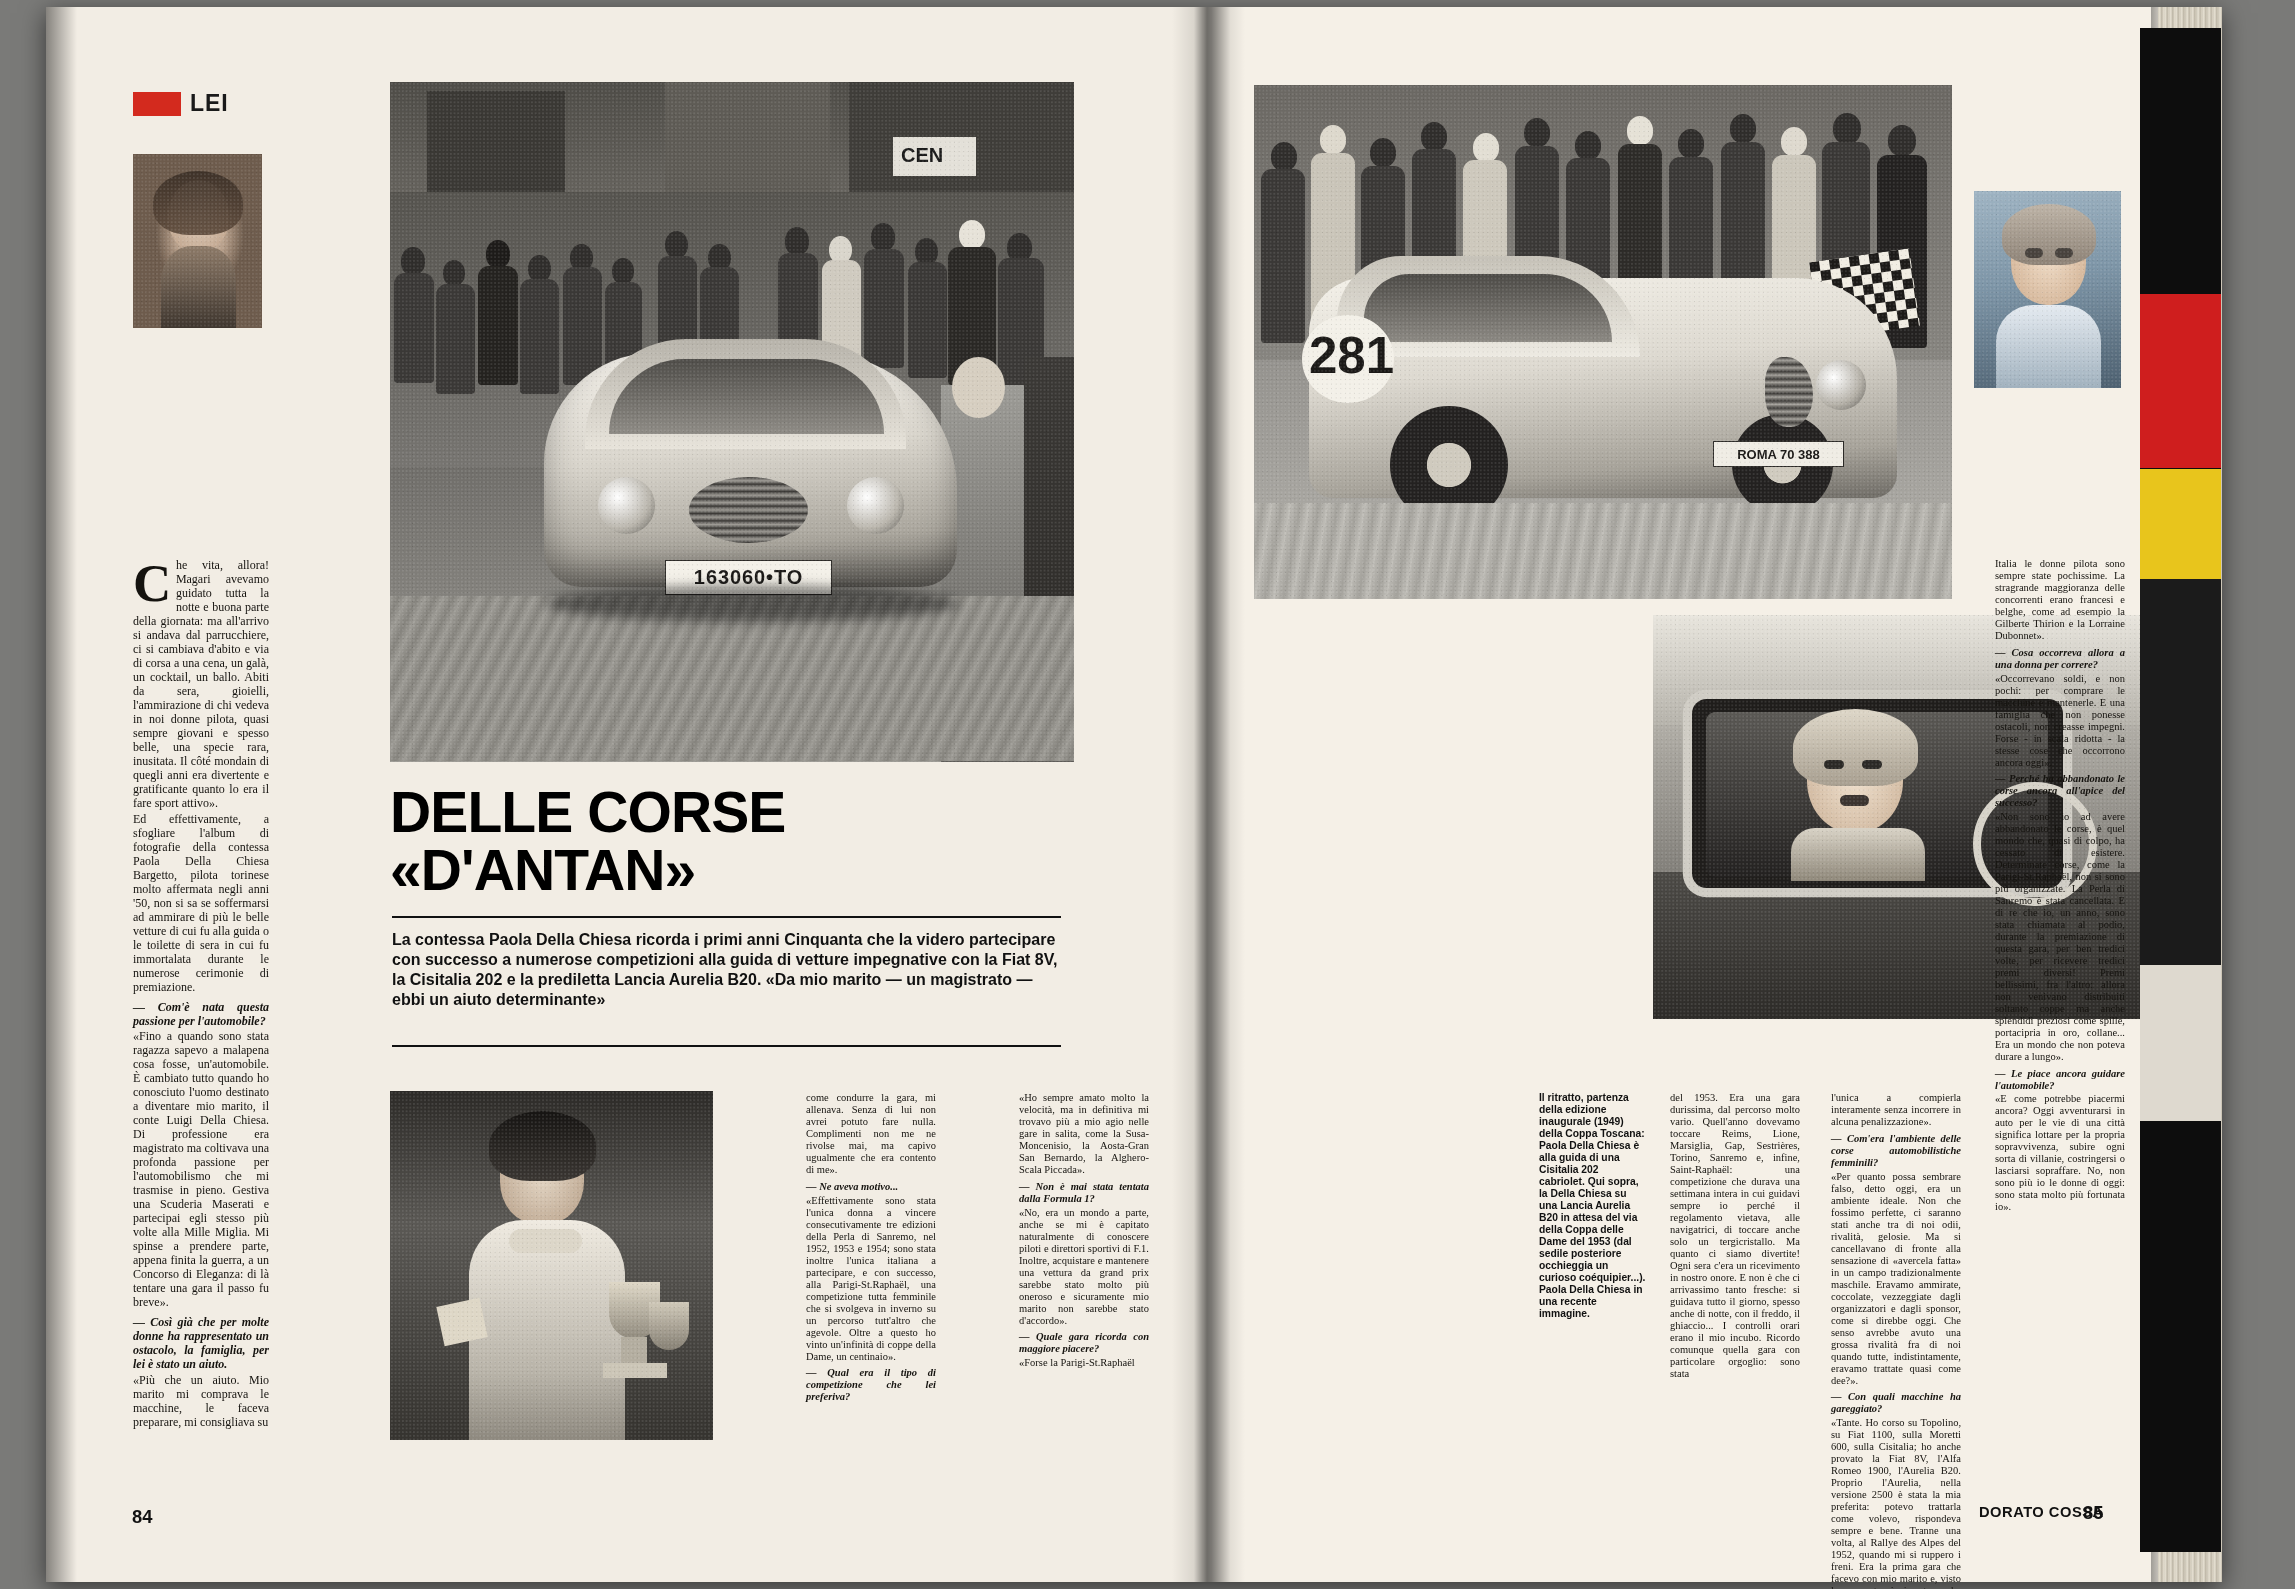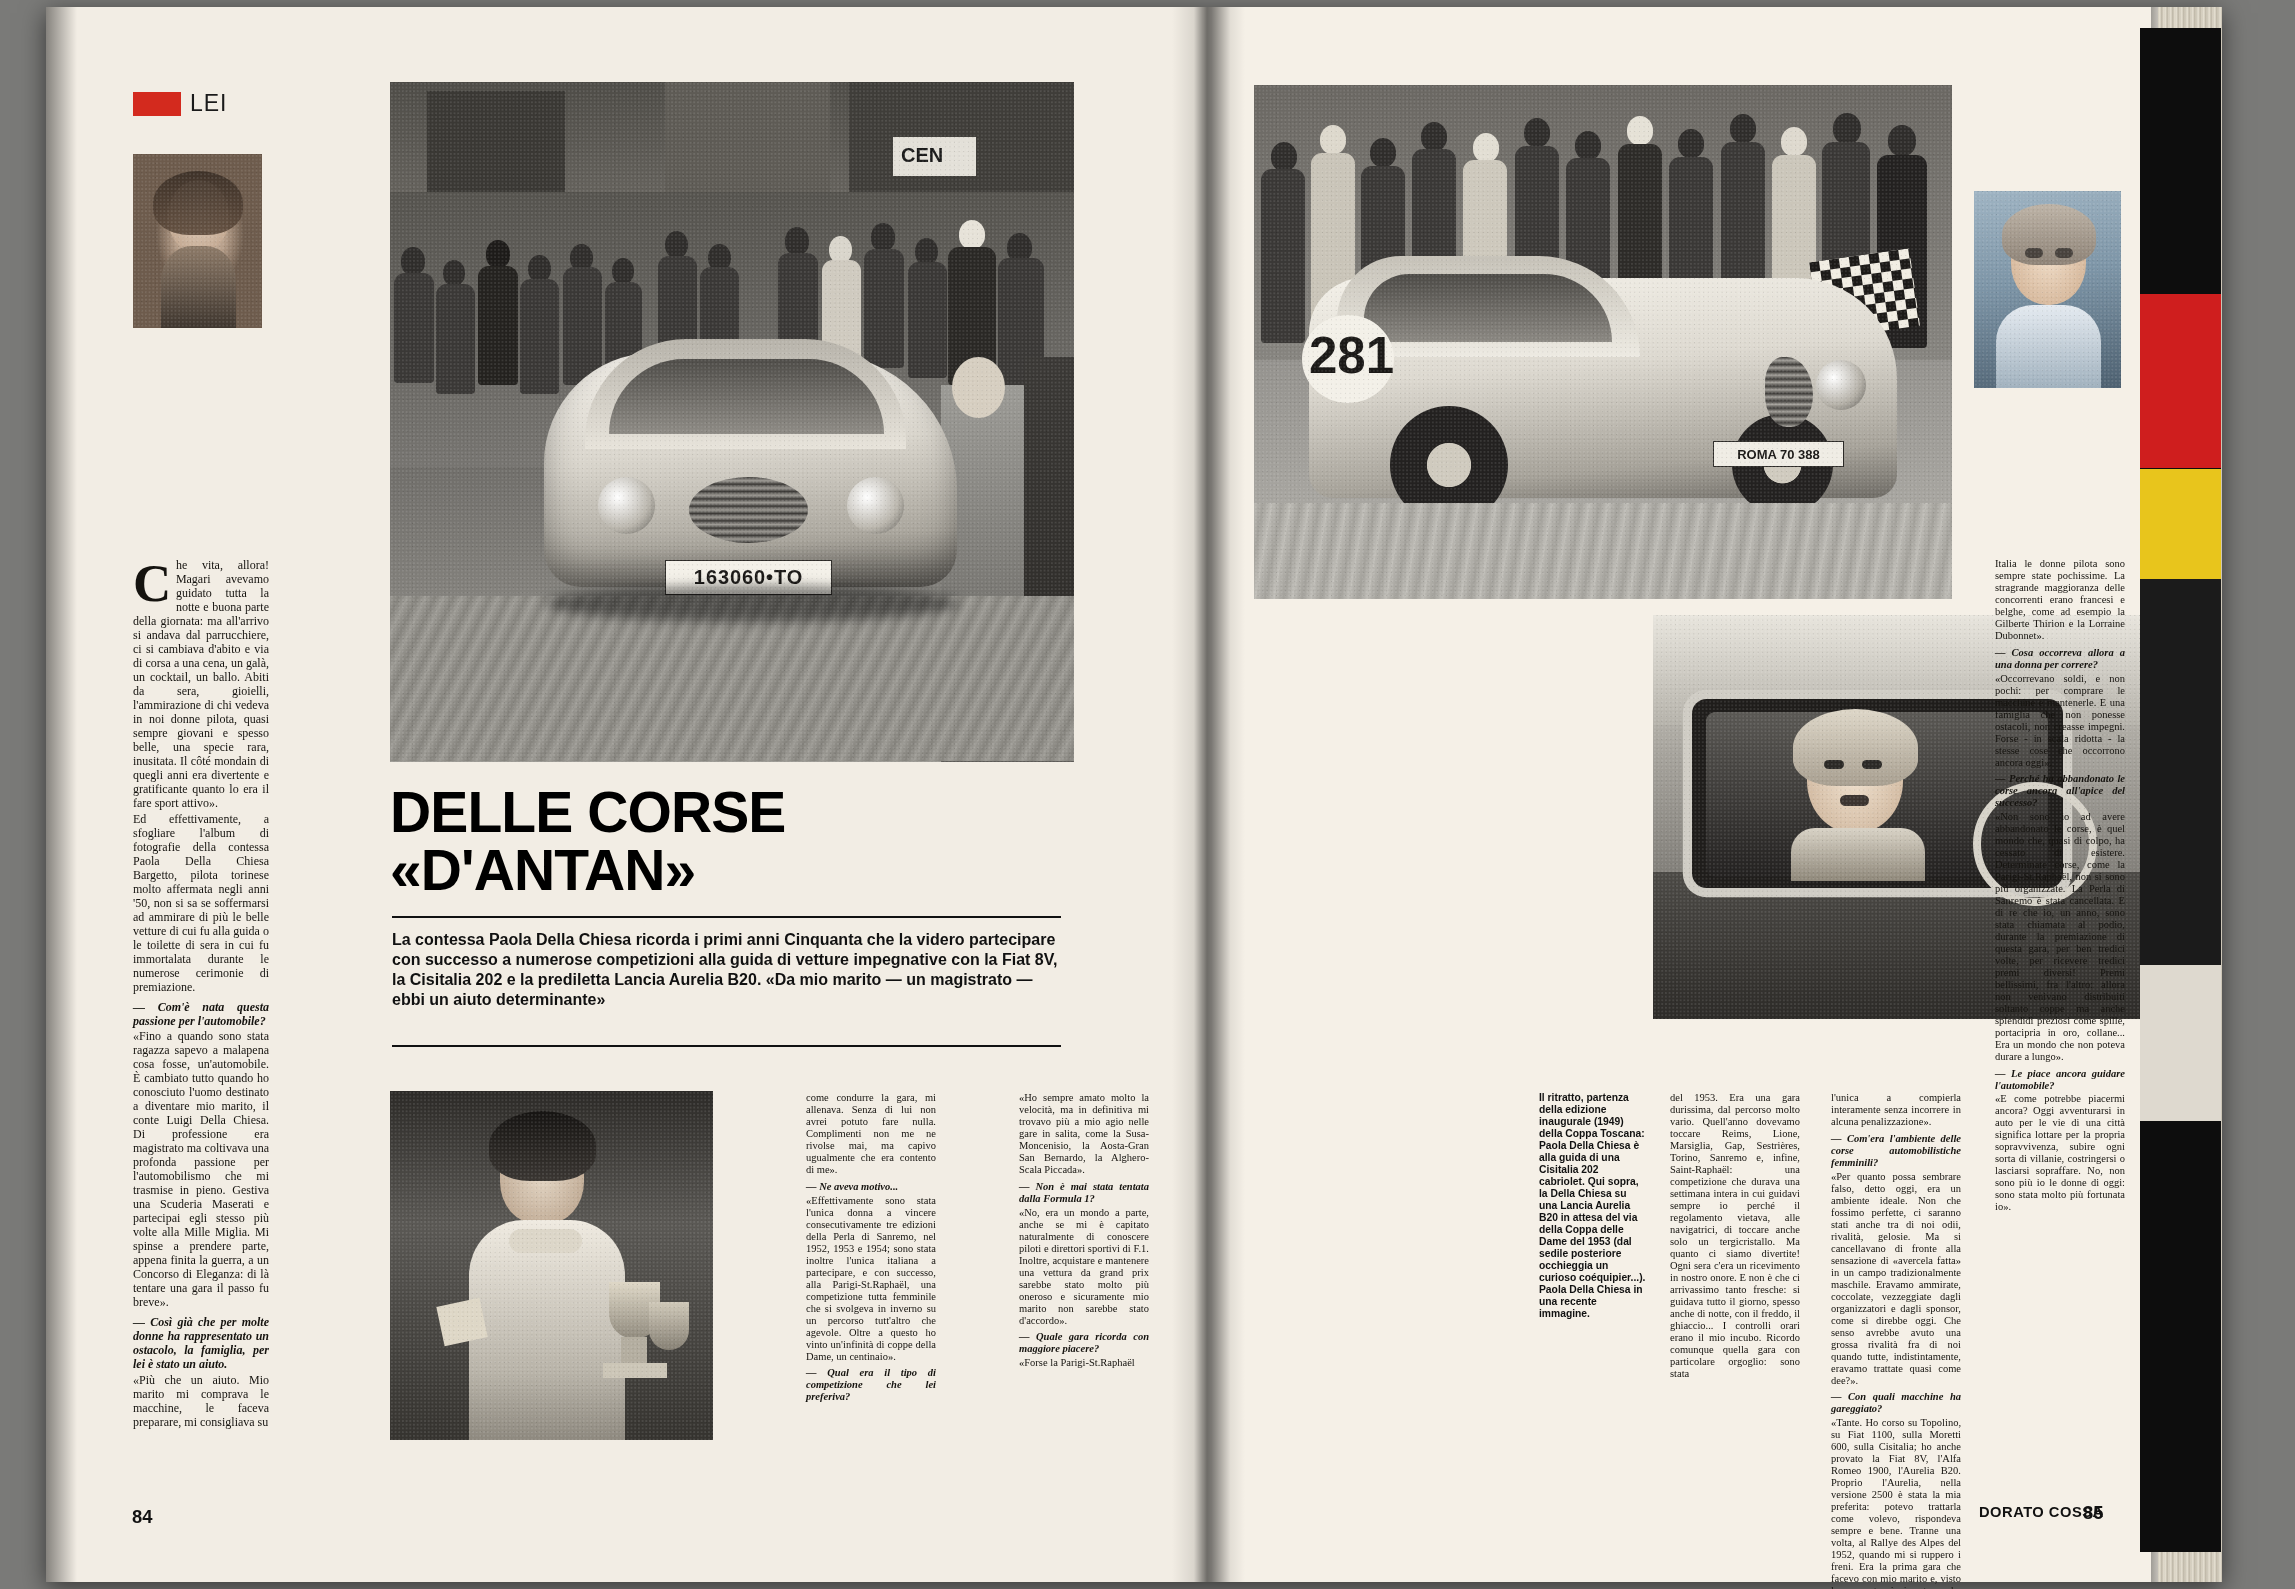--- a/index.html
+++ b/index.html
@@ -38,21 +38,21 @@
     background-size:3.7px 3.7px,4.6px 4.6px;background-position:0 0,1.8px 2.8px;}
 
   
   .crowd{position:absolute;left:0;right:0;bottom:0;}
   .head{position:absolute;border-radius:50% 50% 45% 45%;background:#2f2d2b;}
   .body{position:absolute;border-radius:11px 11px 3.7px 3.7px;background:#3a3836;}
 
   
   .lei-tag{position:absolute;left:87px;top:81px;width:106px;height:31px;}
   .lei-box{position:absolute;left:0;top:3.7px;width:48px;height:24px;background:#d32a1e;}
-  .lei-txt{position:absolute;left:57px;top:1.8px;font-family:"Liberation Sans",sans-serif;font-weight:normal;font-size:23px;color:#1a1a1a;letter-spacing:0.9px;}
+  .lei-txt{position:absolute;left:57px;top:1.8px;font-family:"Liberation Sans",sans-serif;font-weight:bold;font-size:23px;color:#1a1a1a;letter-spacing:0.9px;}
 
   .col{position:absolute;font-family:"Liberation Serif",serif;color:#15130f;text-align:justify;
        font-size:12px;line-height:14px;hyphens:auto;}
   .col p{margin:0 0 1.8px 0;}
   .col p.q{font-style:italic;font-weight:bold;margin-top:5.5px;}
   .dropcap::first-letter{float:left;font-size:53px;line-height:42px;padding:3.7px 4.6px 0 0;font-weight:bold;}
 
   .headline{position:absolute;font-family:"Liberation Sans",sans-serif;font-weight:bold;
             color:#000;letter-spacing:-0.9px;}
   .hl1{left:344px;top:776px;font-size:57px;line-height:58px;width:680px;}

